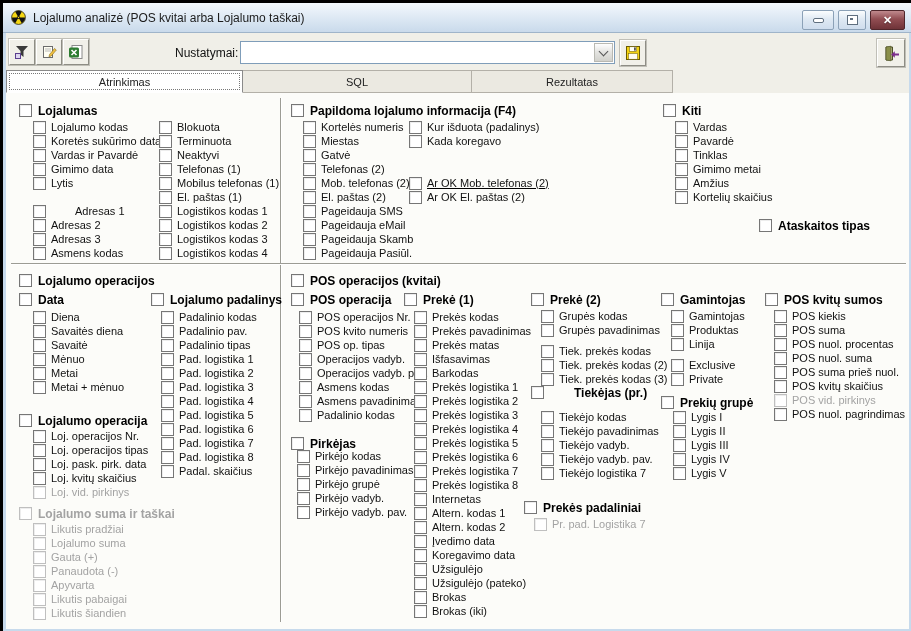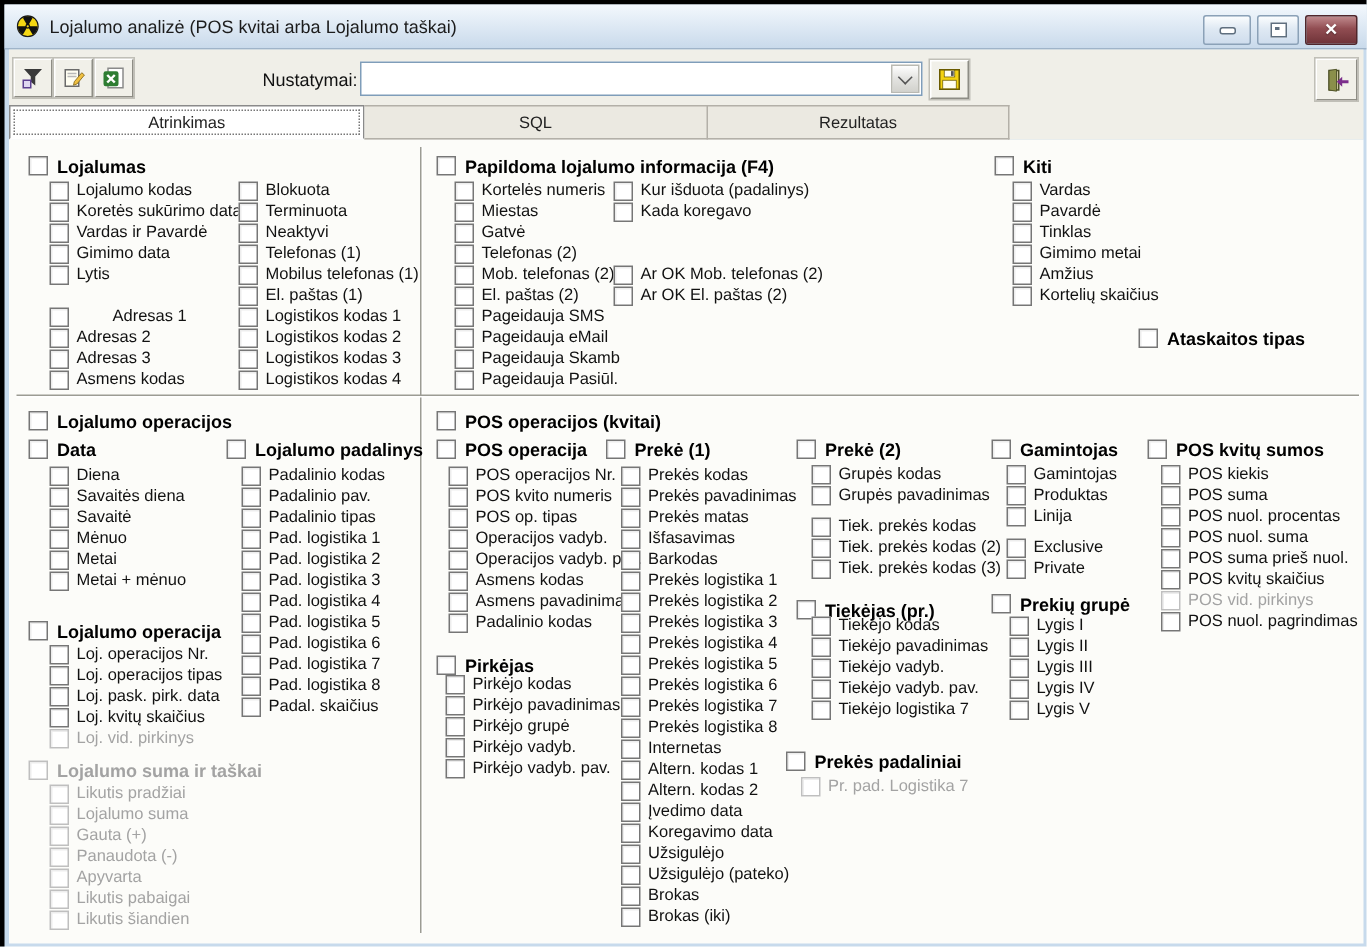--- a/index.html
+++ b/index.html
@@ -269,21 +269,21 @@
     </div>
   <div class="clist" style="left:406px;top:117px;">
       <label class="row">
         <span class="cb"></span>
         <span class="lbl">Kur išduota (padalinys)</span>
       </label>
       <label class="row">
         <span class="cb"></span>
         <span class="lbl">Kada koregavo</span>
       </label>
-      <label class="row" style="margin-top: 28px;">
+      <label class="row" style="margin-top: 28px; text-decoration: underline;">
         <span class="cb"></span>
         <span class="lbl">Ar OK Mob. telefonas (2)</span>
       </label>
       <label class="row">
         <span class="cb"></span>
         <span class="lbl">Ar OK El. paštas (2)</span>
       </label>
     </div>
 
   <div class="ghead" style="left:660px;top:100px;">
@@ -661,21 +661,21 @@
       <label class="row">
         <span class="cb"></span>
         <span class="lbl">Tiek. prekės kodas (2)</span>
       </label>
       <label class="row">
         <span class="cb"></span>
         <span class="lbl">Tiek. prekės kodas (3)</span>
       </label>
     </div>
 
-  <div class="ghead" style="left:528px;top:396px;">
+  <div class="ghead" style="left:528px;top:382px;gap:24px;">
     <span class="cb"></span>
     <span class="gt">Tiekėjas (pr.)</span>
   </div>
   <div class="clist" style="left:538px;top:407px;">
       <label class="row">
         <span class="cb"></span>
         <span class="lbl">Tiekėjo kodas</span>
       </label>
       <label class="row">
         <span class="cb"></span>

